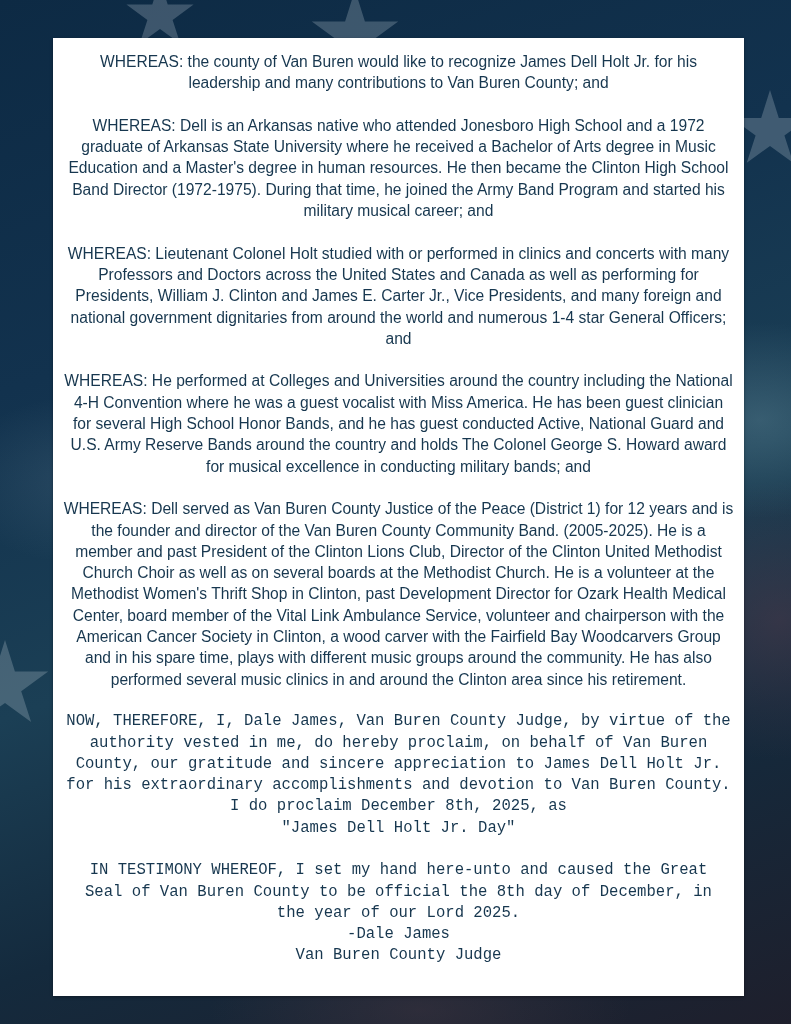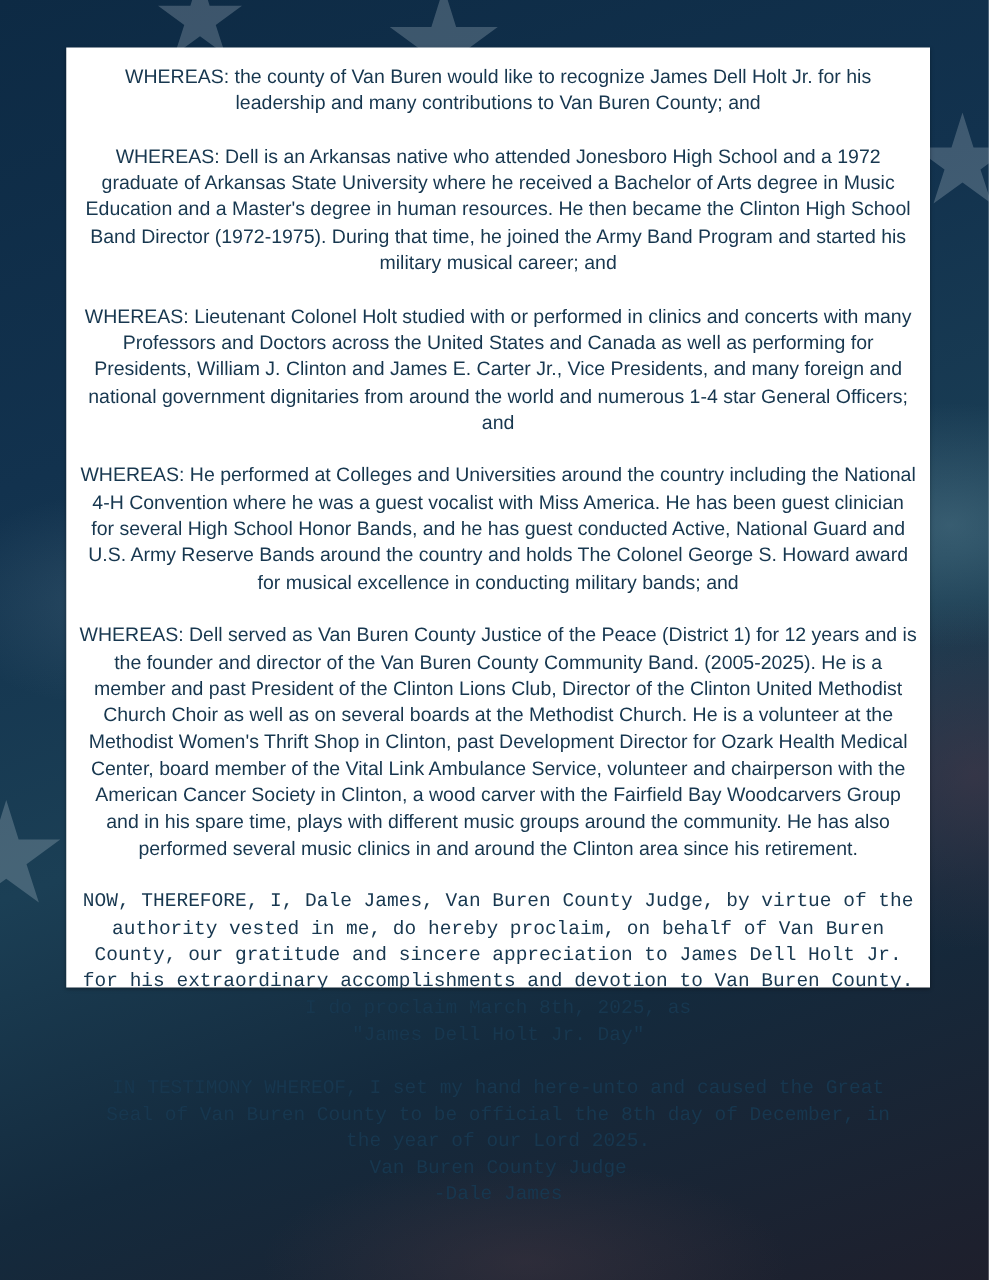--- a/index.html
+++ b/index.html
@@ -23,21 +23,21 @@
       position: absolute;
       width: 0; height: 0;
       opacity: 0.25;
     }
     .star svg { display: block; }
     .card {
       position: absolute;
       left: 53px;
       top: 38px;
       width: 691px;
-      height: 752px;
+      height: 958px;
       background: #ffffff;
       box-shadow: 0 1px 3px rgba(0,0,0,0.35);
       box-sizing: border-box;
       padding: 13px 10px 0 10px;
       color: #17374f;
       text-align: center;
       font-size: 15.6px;
       line-height: 21.3px;
     }
     .para {
@@ -72,22 +72,22 @@
 
 <div class="card">
   <p class="para" style="padding:0 12px;">WHEREAS: the county of Van Buren would like to recognize James Dell Holt Jr. for his leadership and many contributions to Van Buren County; and</p>
   <p class="para">WHEREAS: Dell is an Arkansas native who attended Jonesboro High School and a 1972 graduate of Arkansas State University where he received a Bachelor of Arts degree in Music Education and a Master's degree in human resources. He then became the Clinton High School Band Director (1972-1975). During that time, he joined the Army Band Program and started his military musical career; and</p>
   <p class="para">WHEREAS: Lieutenant Colonel Holt studied with or performed in clinics and concerts with many Professors and Doctors across the United States and Canada as well as performing for Presidents, William J. Clinton and James E. Carter Jr., Vice Presidents, and many foreign and national government dignitaries from around the world and numerous 1-4 star General Officers; and</p>
   <p class="para">WHEREAS: He performed at Colleges and Universities around the country including the National 4-H Convention where he was a guest vocalist with Miss America. He has been guest clinician for several High School Honor Bands, and he has guest conducted Active, National Guard and U.S. Army Reserve Bands around the country and holds The Colonel George S. Howard award for musical excellence in conducting military bands; and</p>
   <p class="para">WHEREAS: Dell served as Van Buren County Justice of the Peace (District 1) for 12 years and is the founder and director of the Van Buren County Community Band. (2005-2025). He is a member and past President of the Clinton Lions Club, Director of the Clinton United Methodist Church Choir as well as on several boards at the Methodist Church. He is a volunteer at the Methodist Women's Thrift Shop in Clinton, past Development Director for Ozark Health Medical Center, board member of the Vital Link Ambulance Service, volunteer and chairperson with the American Cancer Society in Clinton, a wood carver with the Fairfield Bay Woodcarvers Group and in his spare time, plays with different music groups around the community. He has also performed several music clinics in and around the Clinton area since his retirement.</p>
 
   <div class="para">
     <span class="line">NOW, THEREFORE, I, Dale James, Van Buren County Judge, by virtue of the authority vested in me, do hereby proclaim, on behalf of Van Buren County, our gratitude and sincere appreciation to James Dell Holt Jr. for his extraordinary accomplishments and devotion to Van Buren County.</span>
-    <span class="line">I do proclaim March 8th, 2025, as</span>
+    <span class="line">I do proclaim December 8th, 2025, as</span>
     <span class="line">"James Dell Holt Jr. Day"</span>
   </div>
 
   <div class="para tight">
     <span class="line" style="padding:0 8px;">IN TESTIMONY WHEREOF, I set my hand here-unto and caused the Great Seal of Van Buren County to be official the 8th day of December, in the year of our Lord 2025.</span>
+    <span class="line">-Dale James</span>
     <span class="line">Van Buren County Judge</span>
-    <span class="line">-Dale James</span>
   </div>
 </div>
 
 </body></html>

